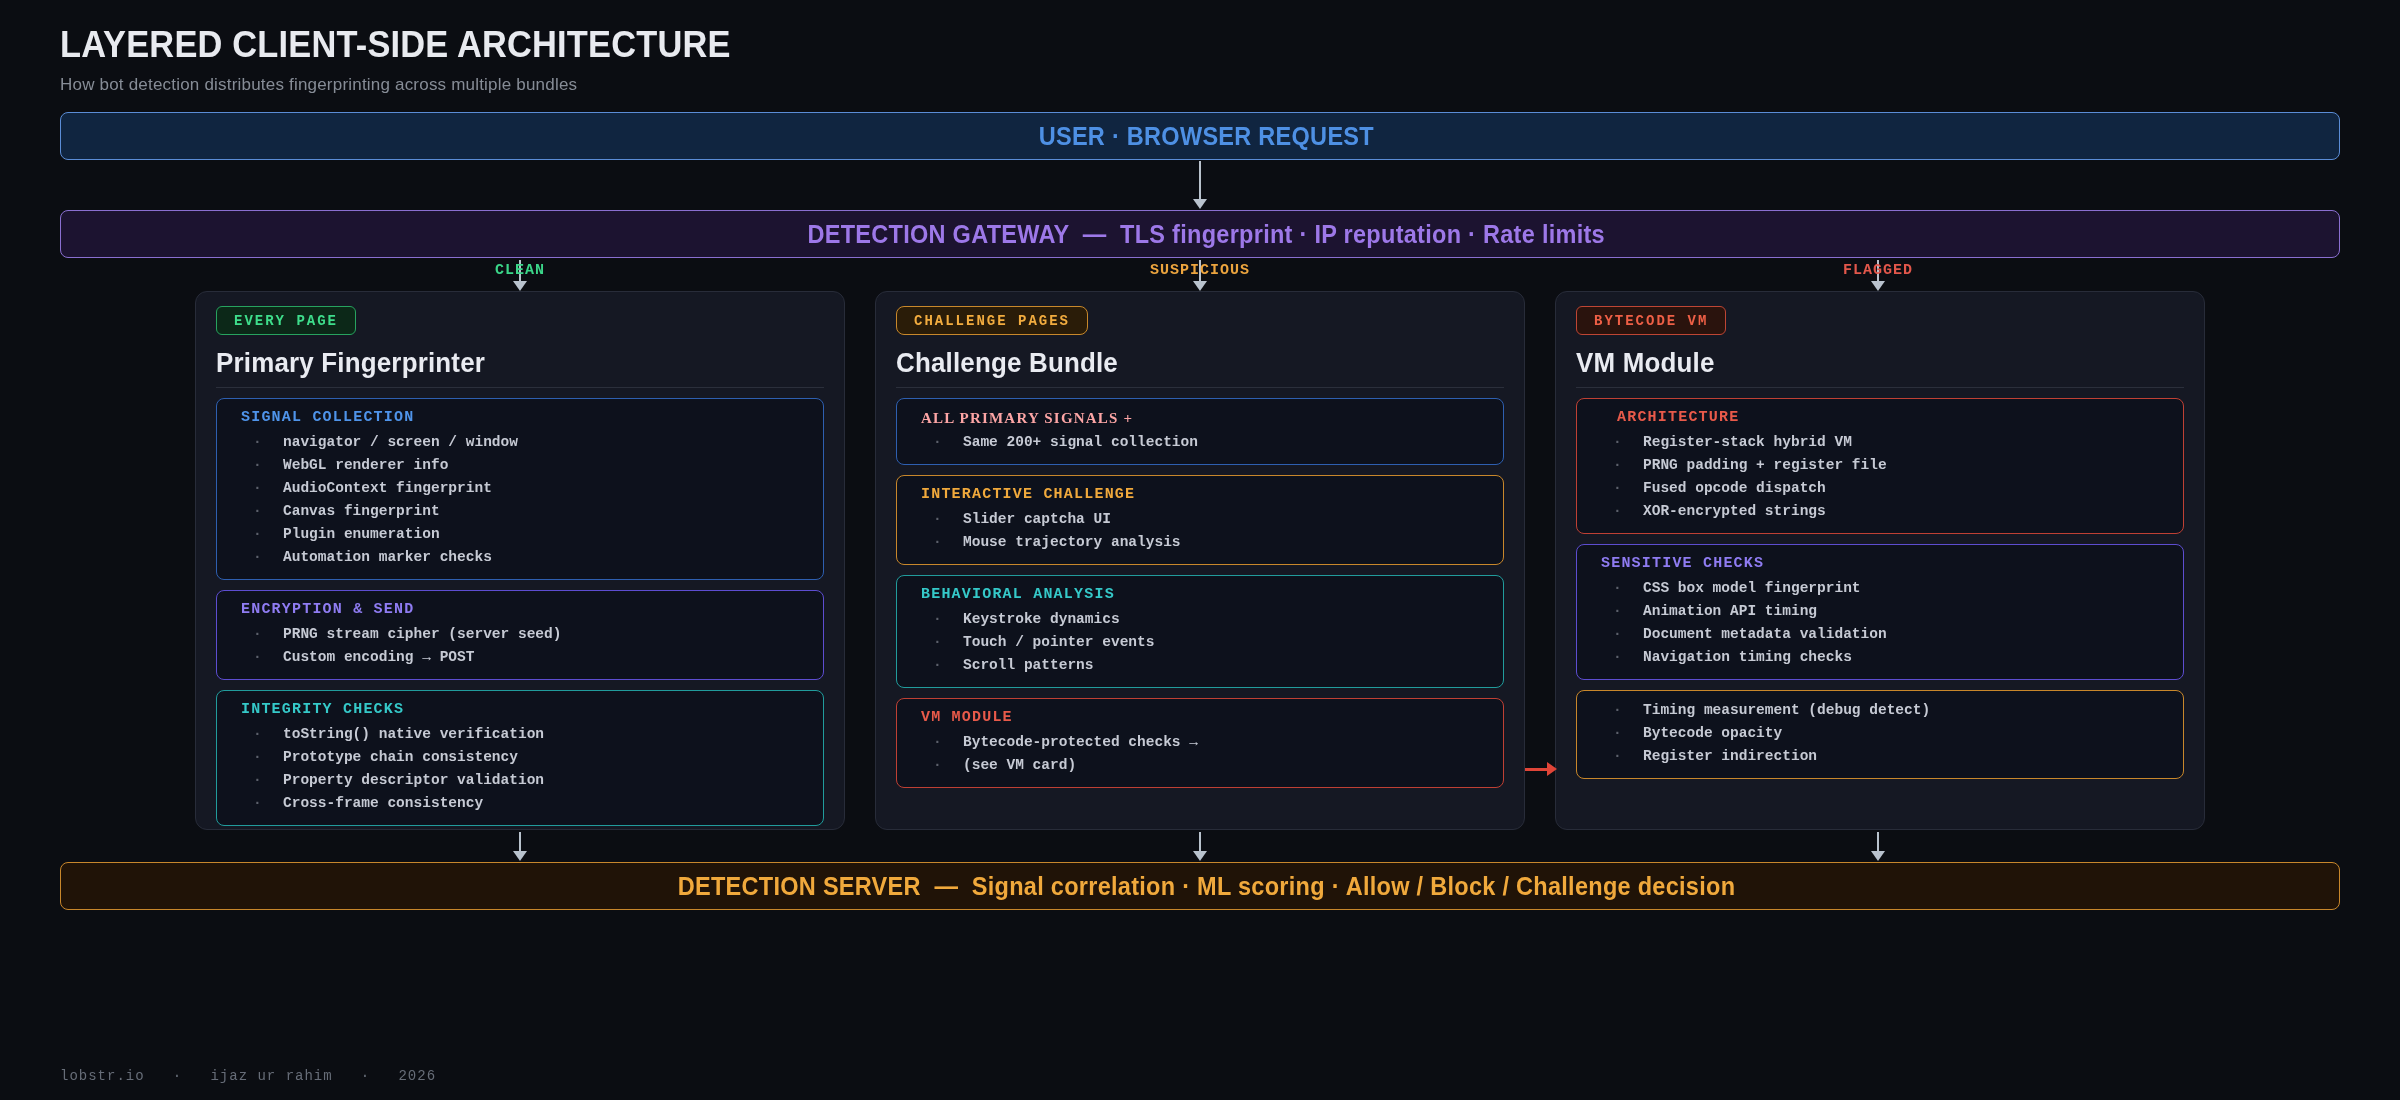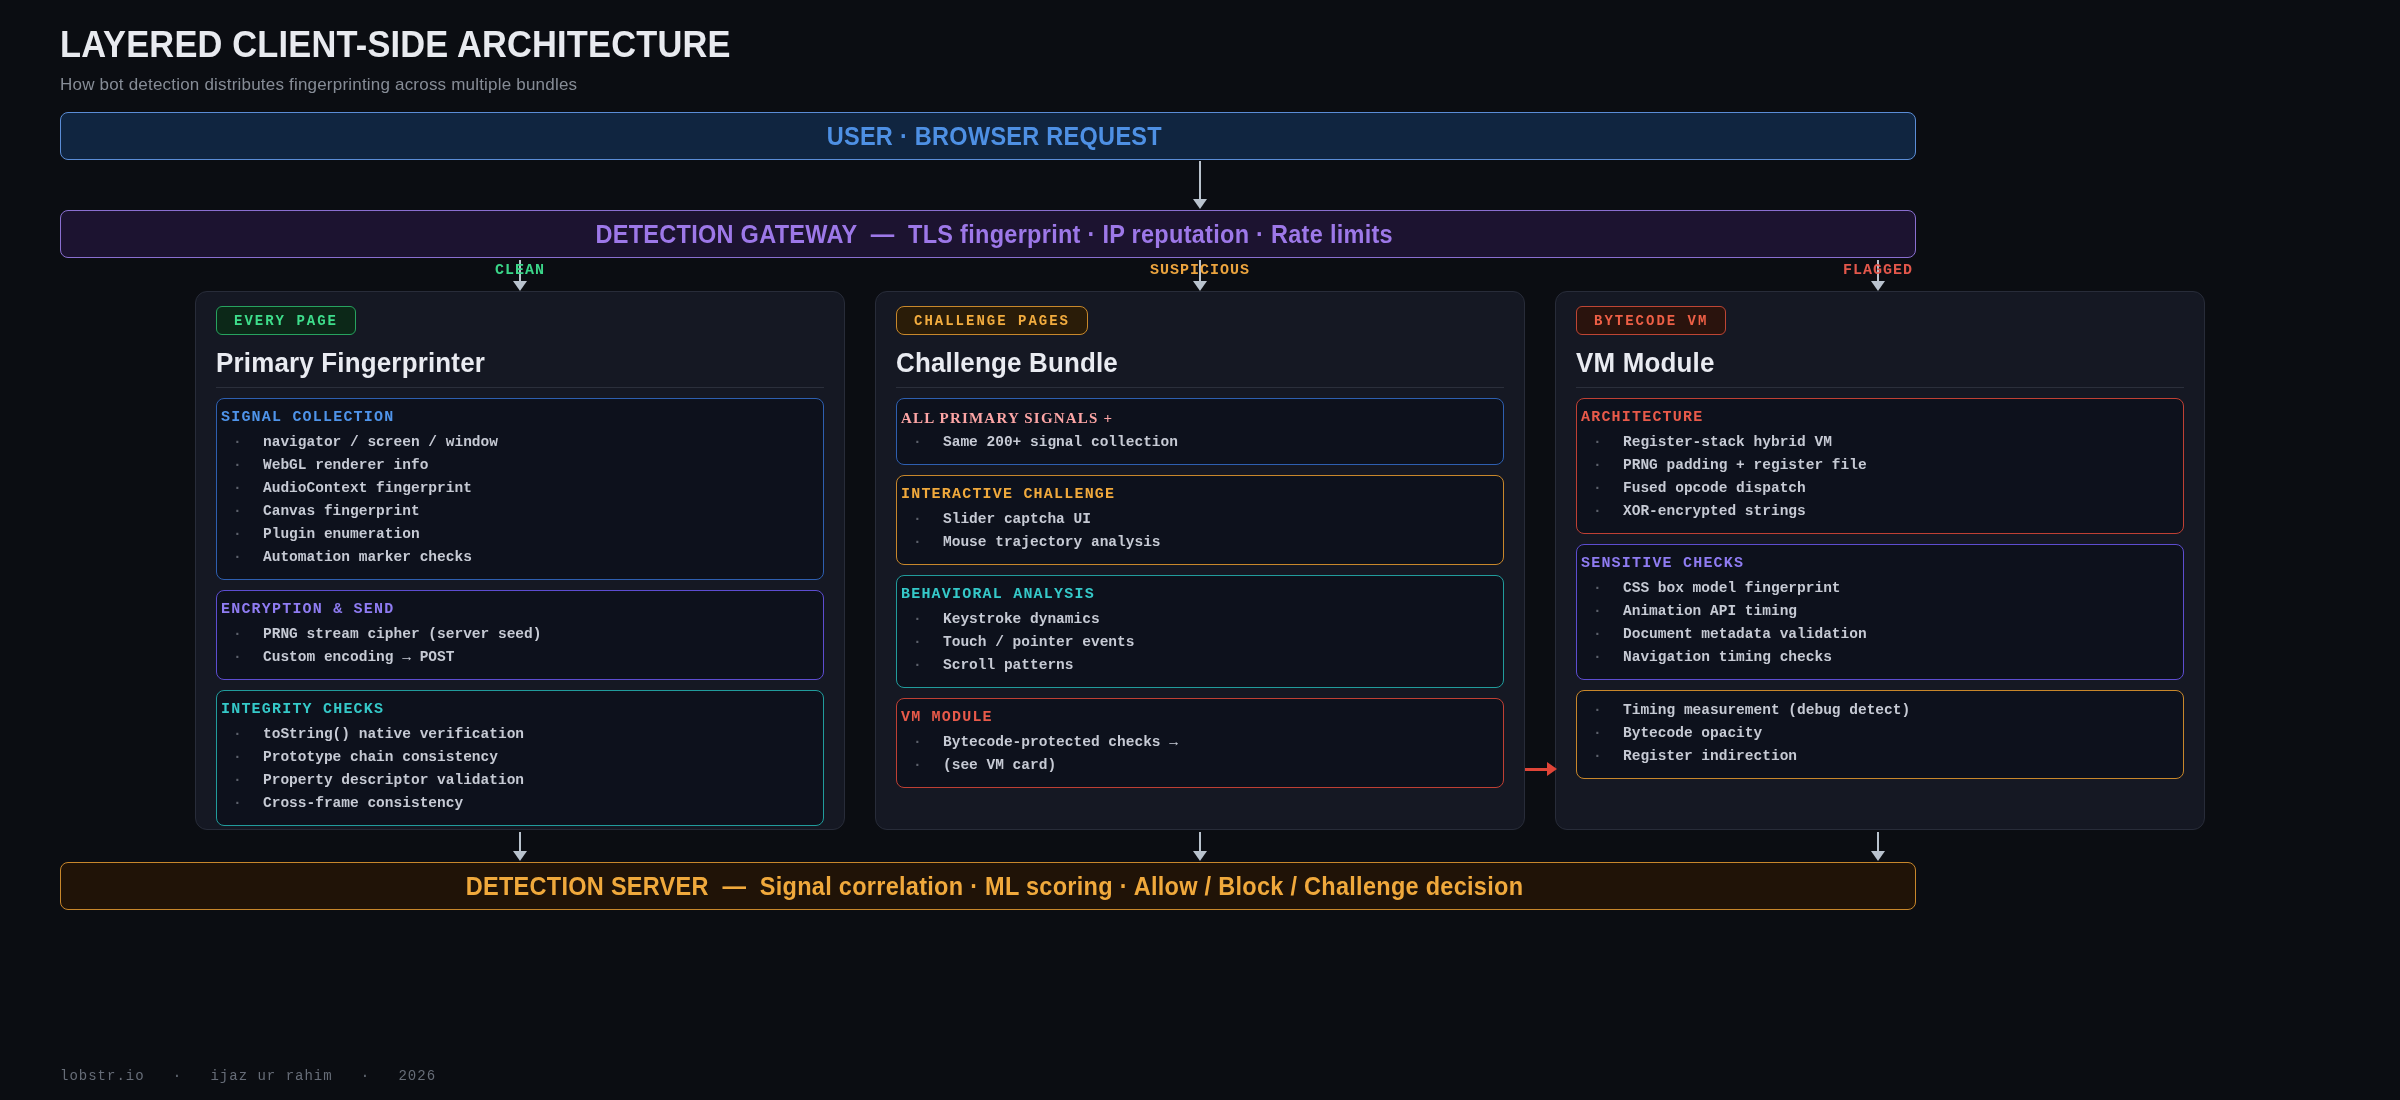--- a/index.html
+++ b/index.html
@@ -29,21 +29,21 @@
     margin-top: 9px;
     color: #868c96;
     font-size: 17px;
     letter-spacing: 0.2px;
   }
 
   
   .banner {
     position: absolute;
     left: 60px;
-    width: 1856px;
+    width: 2280px;
     height: 48px;
     border: 1.5px solid #444;
     border-radius: 8px;
     display: flex;
     align-items: center;
     justify-content: center;
     padding-left: 13px;
   }
   .banner-label {
     font-size: 25px;
@@ -139,21 +139,21 @@
   }
   .card-divider {
     height: 1px;
     background: #2b2f3b;
     margin: 8px 0 10px;
   }
   .sec {
     border: 1.5px solid #555;
     border-radius: 8px;
     background: #0d111c;
-    padding: 8px 4px 10px;
+    padding: 8px 24px 10px;
     margin-bottom: 10px;
   }
   .sec-title {
     font-family: "Liberation Mono", monospace;
     font-size: 15px;
     font-weight: 700;
     letter-spacing: 1.2px;
     line-height: 22px;
     margin-bottom: 2px;
     white-space: nowrap;
@@ -271,21 +271,21 @@
             <li class="sec-item">Scroll patterns</li>
           </ul>
         </div><div class="sec" style="border-color: rgb(191, 64, 52);">
           <div class="sec-title" style="color: rgb(232, 90, 74);">VM MODULE</div>
           <ul class="sec-items">
             <li class="sec-item">Bytecode-protected checks →</li>
             <li class="sec-item">(see VM card)</li>
           </ul>
         </div></section>
       <section class="card" style="left: 1555px;"><div class="badge" style="background: rgb(42, 19, 13); border-color: rgb(191, 69, 52); color: rgb(238, 95, 70);">BYTECODE VM</div><h2 class="card-title">VM Module</h2><div class="card-divider"></div><div class="sec" style="border-color: rgb(191, 64, 52);">
-          <div class="sec-title" style="color: rgb(232, 90, 74);">ARCHITECTURE</div>
+          <div class="sec-title" style="color: rgb(232, 90, 74); margin-left: 16px;">ARCHITECTURE</div>
           <ul class="sec-items">
             <li class="sec-item">Register-stack hybrid VM</li>
             <li class="sec-item">PRNG padding + register file</li>
             <li class="sec-item">Fused opcode dispatch</li>
             <li class="sec-item">XOR-encrypted strings</li>
           </ul>
         </div><div class="sec" style="border-color: rgb(93, 77, 208);">
           <div class="sec-title" style="color: rgb(143, 124, 242);">SENSITIVE CHECKS</div>
           <ul class="sec-items">
             <li class="sec-item">CSS box model fingerprint</li>

